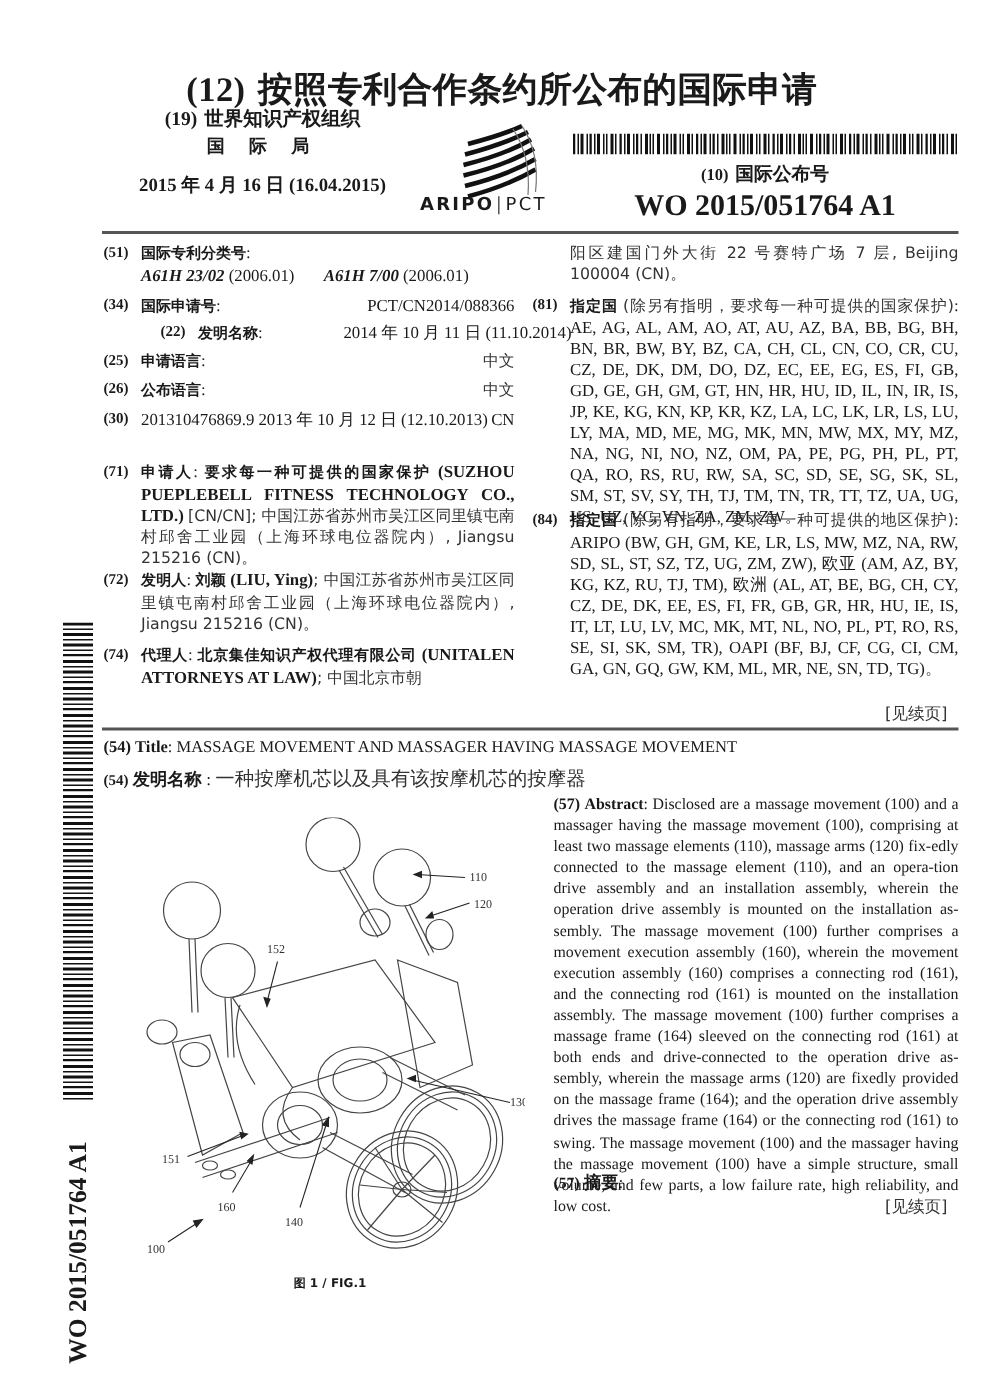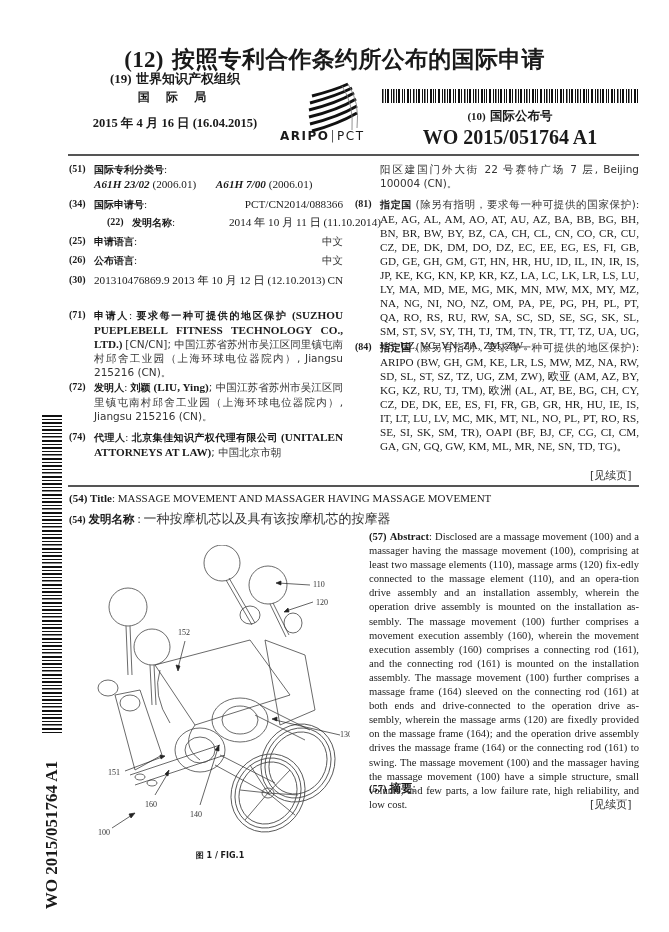--- a/index.html
+++ b/index.html
@@ -262,21 +262,21 @@
       <span>201310476869.9 2013 年 10 月 12 日 (12.10.2013)</span>
       <span>CN</span>
     </div>
   </div>
 </div>
 
 <div class="abs field left-col" style="top:308px; height:70px;">
   <span class="code">(71)</span>
   <div class="body just">
     <span class="label">申请人</span>:
-    <span class="label">要求每一种可提供的地区保护</span>
+    <span class="label">要求每一种可提供的国家保护</span>
     <span class="bold">(SUZHOU PUEPLEBELL FITNESS TECHNOLOGY CO., LTD.)</span>
     <span class="cn">[CN/CN]; 中国江苏省苏州市吴江区同里镇屯南村邱舍工业园（上海环球电位器院内）, Jiangsu 215216 (CN)。</span>
   </div>
 </div>
 
 <div class="abs field left-col" style="top:380px; height:45px;">
   <span class="code">(72)</span>
   <div class="body just">
     <span class="label">发明人</span>:
     <span class="label">刘颖</span>

